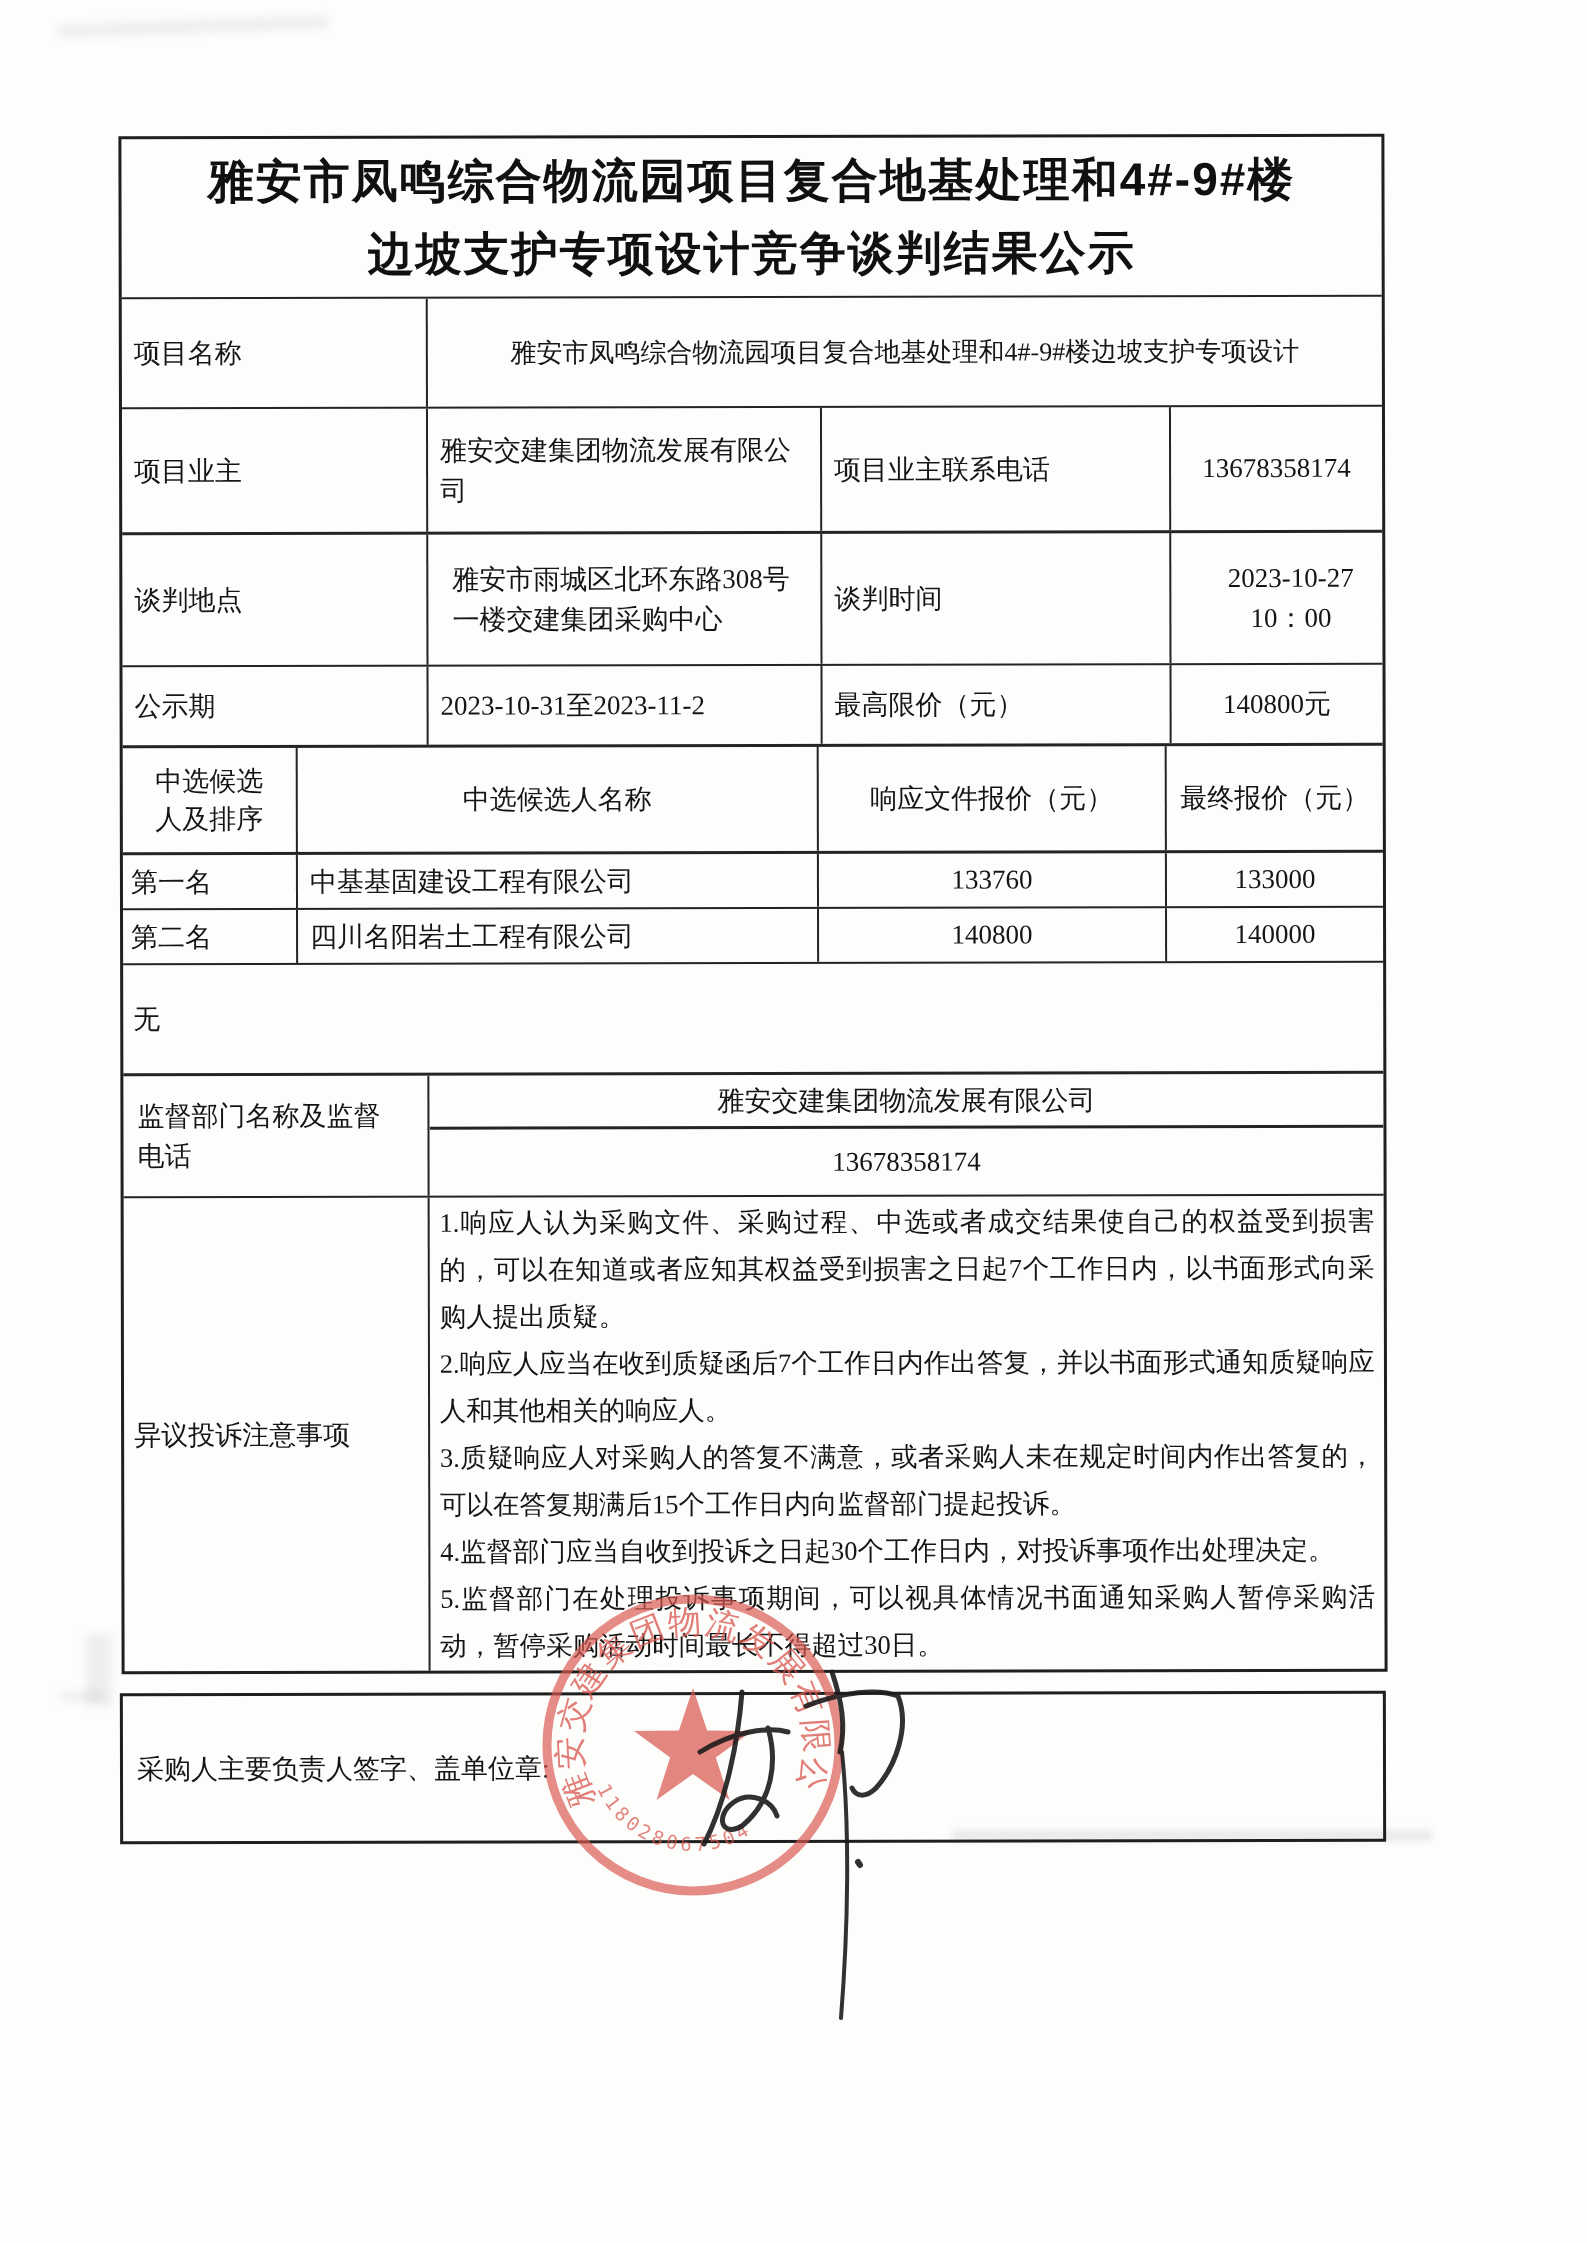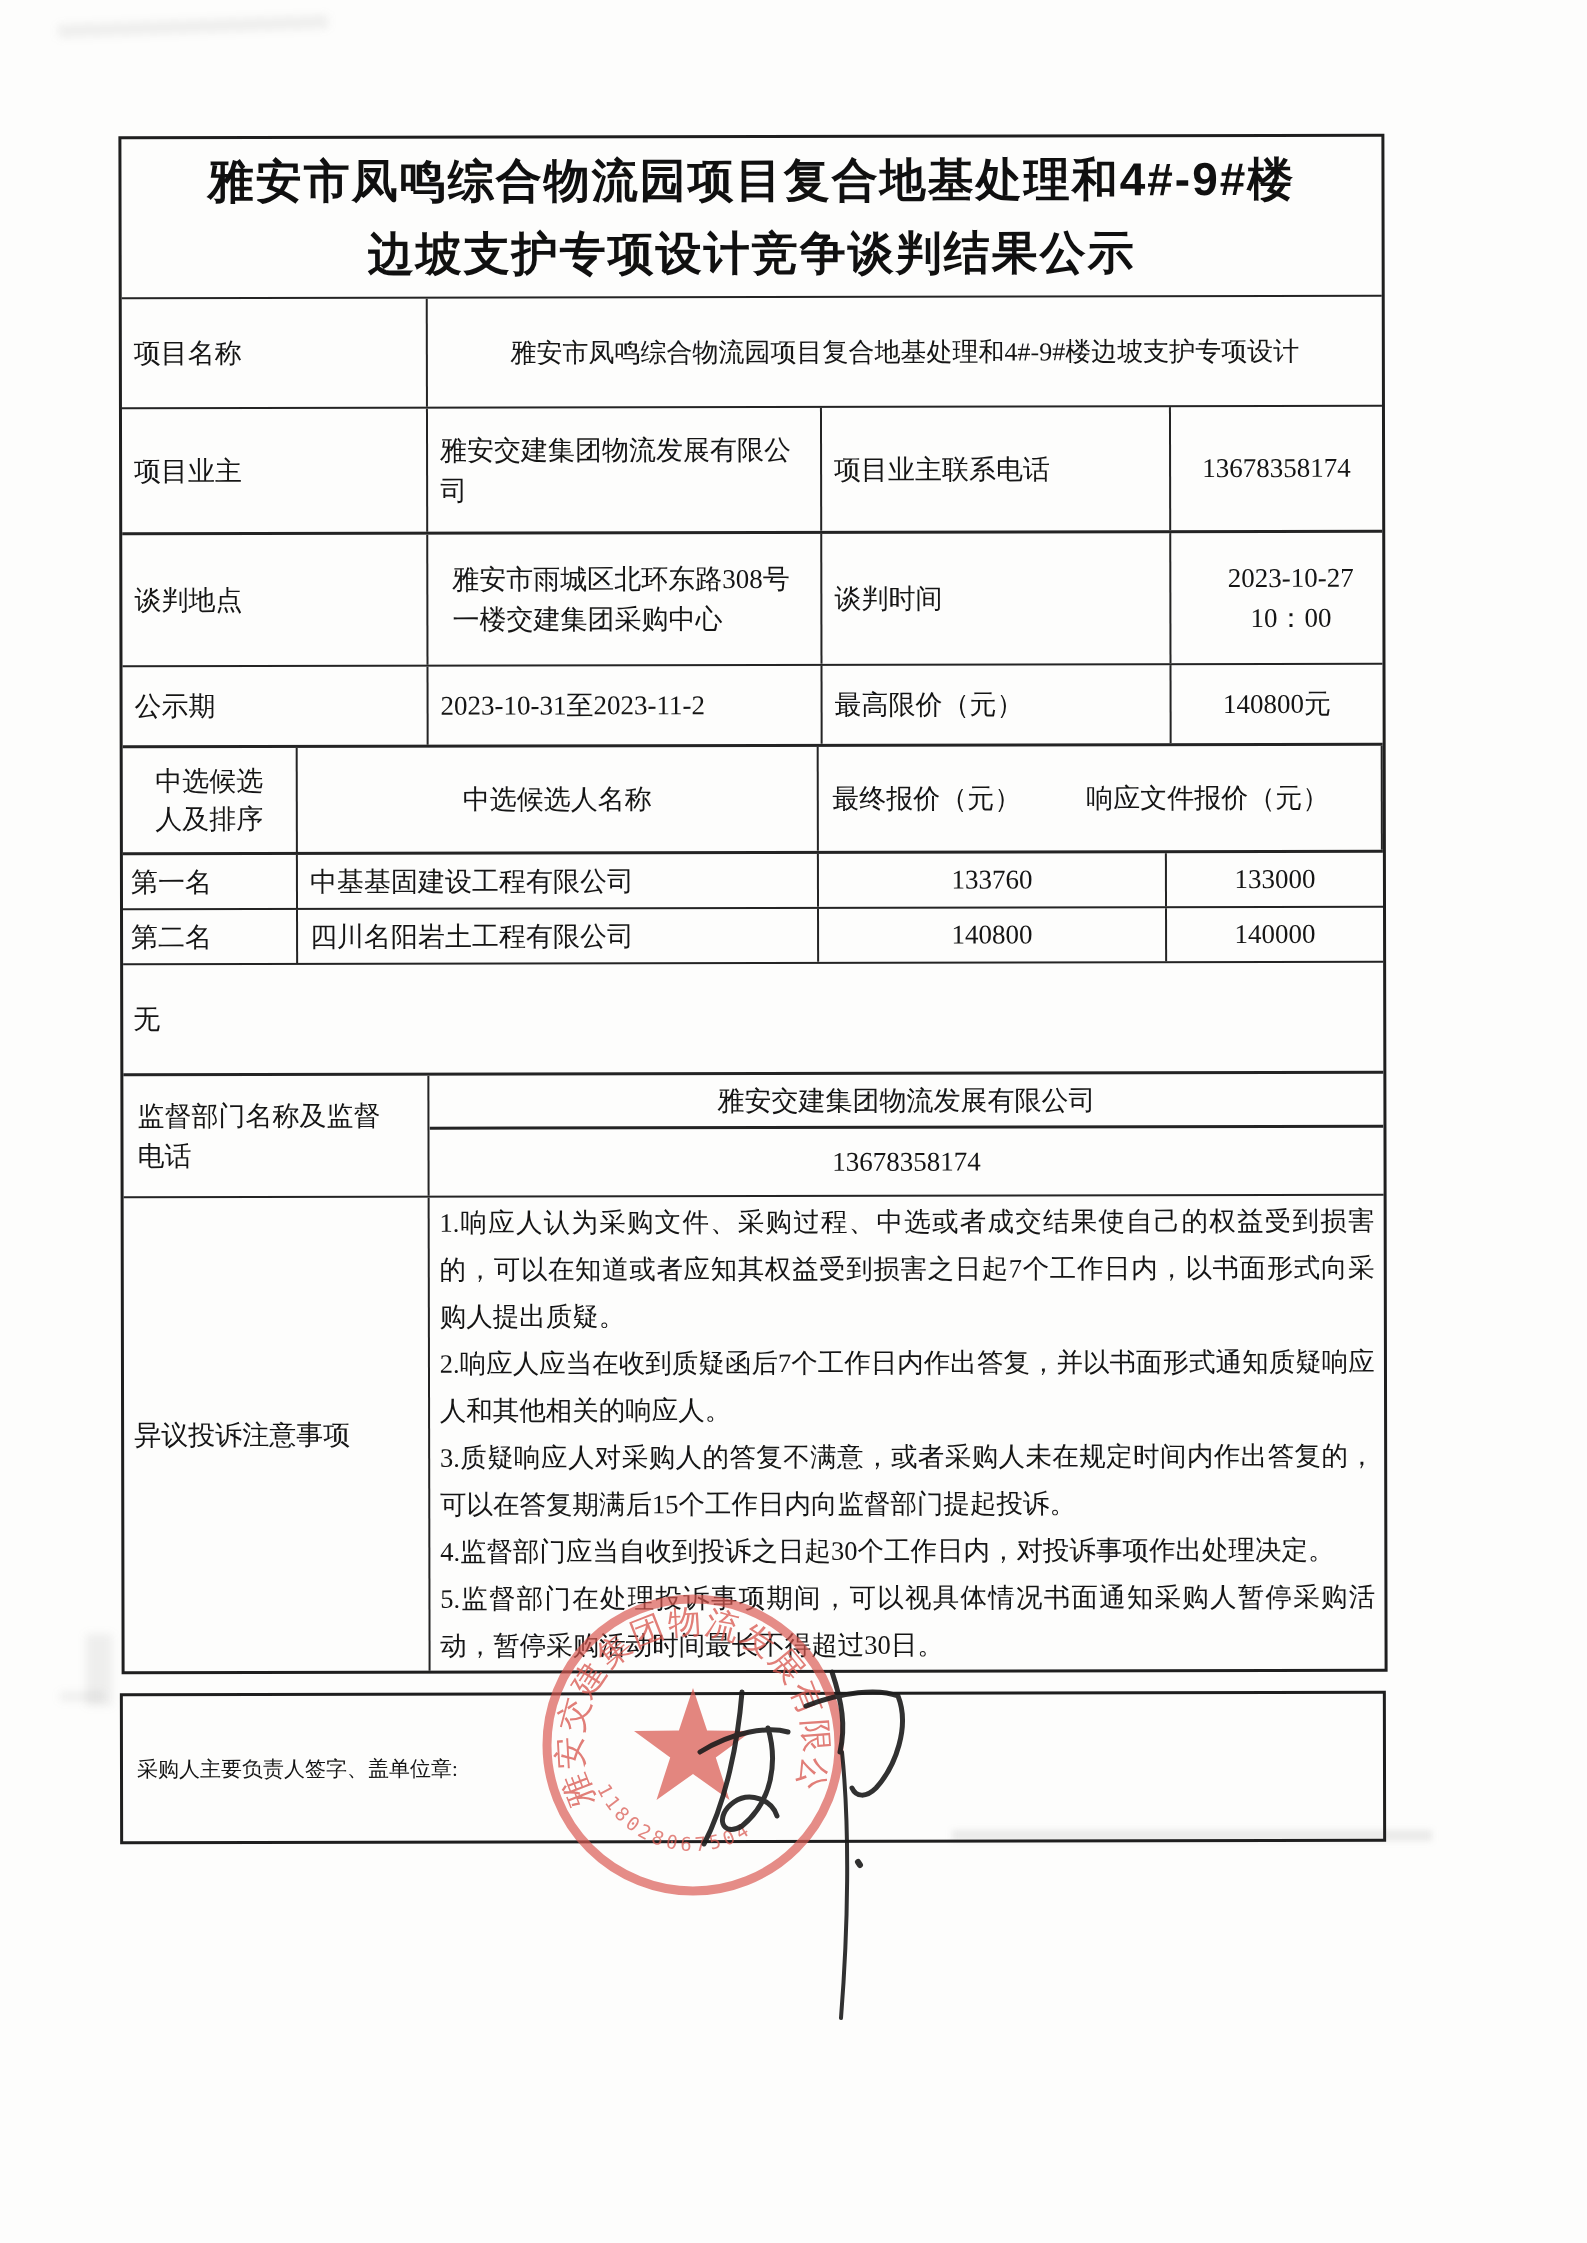--- a/index.html
+++ b/index.html
@@ -49,21 +49,21 @@
   
   .notes{display:block;padding:10px 10px 10px 10px;align-self:center;}
   .note-line{font-size:26.5px;line-height:47px;width:935px;text-align:justify;}
 
   
   .sig-box{
     position:absolute;left:120px;top:1692px;width:1266px;height:151px;
     border:3px solid #1f1f1f;box-sizing:border-box;display:flex;align-items:center;
     transform:rotate(-0.12deg);
   }
-  .sig-label{font-size:21px;padding-left:14px;}
+  .sig-label{font-size:27px;padding-left:14px;}
 
   
   .stamp-svg{position:absolute;left:540px;top:1592px;width:306px;height:306px;opacity:0.85;}
   .sign-svg{position:absolute;left:680px;top:1630px;width:250px;height:400px;}
 
   
   .smudge{position:absolute;background:rgba(110,110,110,0.10);filter:blur(4px);}
   .sm1{left:58px;top:20px;width:270px;height:13px;transform:rotate(-2deg);}
   .sm2{left:86px;top:1634px;width:26px;height:72px;}
   .sm3{left:952px;top:1830px;width:480px;height:11px;background:rgba(110,110,110,0.13);filter:blur(3px);}
@@ -121,22 +121,22 @@
       <div class="c fs27 padl num" style="width:394px">2023-10-31至2023-11-2</div>
       <div class="c lab" style="width:349px">最高限价（元）</div>
       <div class="c last ctr fs27 num">140800元</div>
     </div>
 
     <div class="row h106 thickb">
       <div class="c ctr fs27" style="width:175px">
         <span class="narrow112">中选候选人及排序</span>
       </div>
       <div class="c ctr fs27" style="width:521px">中选候选人名称</div>
+      <div class="c ctr fs27" style="width:348px">响应文件报价（元）</div>
       <div class="c last ctr fs27">最终报价（元）</div>
-      <div class="c ctr fs27" style="width:348px">响应文件报价（元）</div>
     </div>
 
     <div class="row h55">
       <div class="c fs27" style="width:175px;padding-left:8px">第一名</div>
       <div class="c fs27 padl" style="width:521px">中基基固建设工程有限公司</div>
       <div class="c ctr fs27 num" style="width:348px">133760</div>
       <div class="c last ctr fs27 num">133000</div>
     </div>
 
     <div class="row h55">

